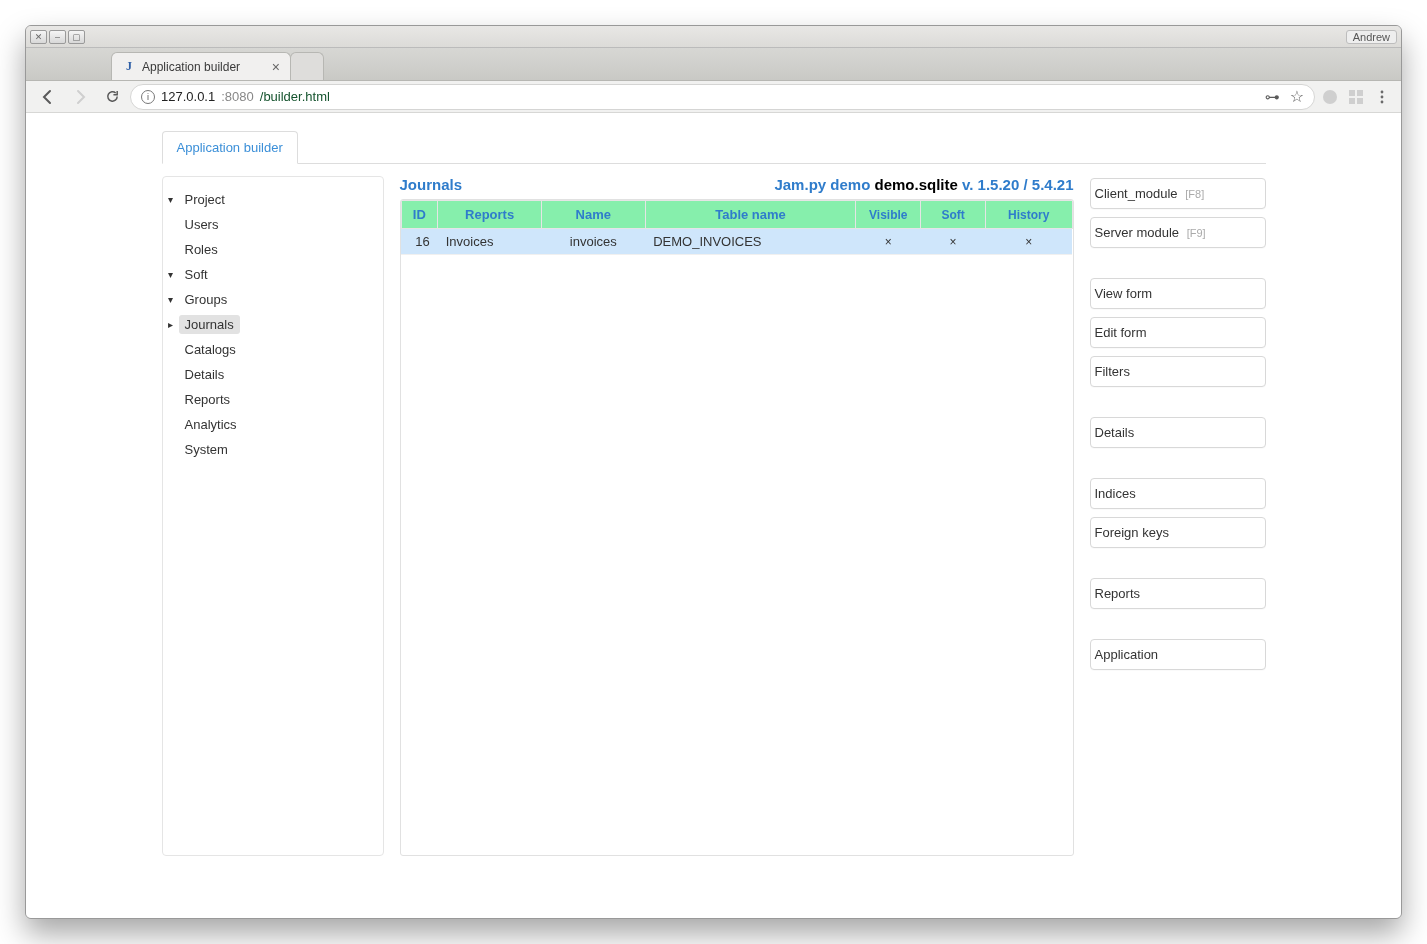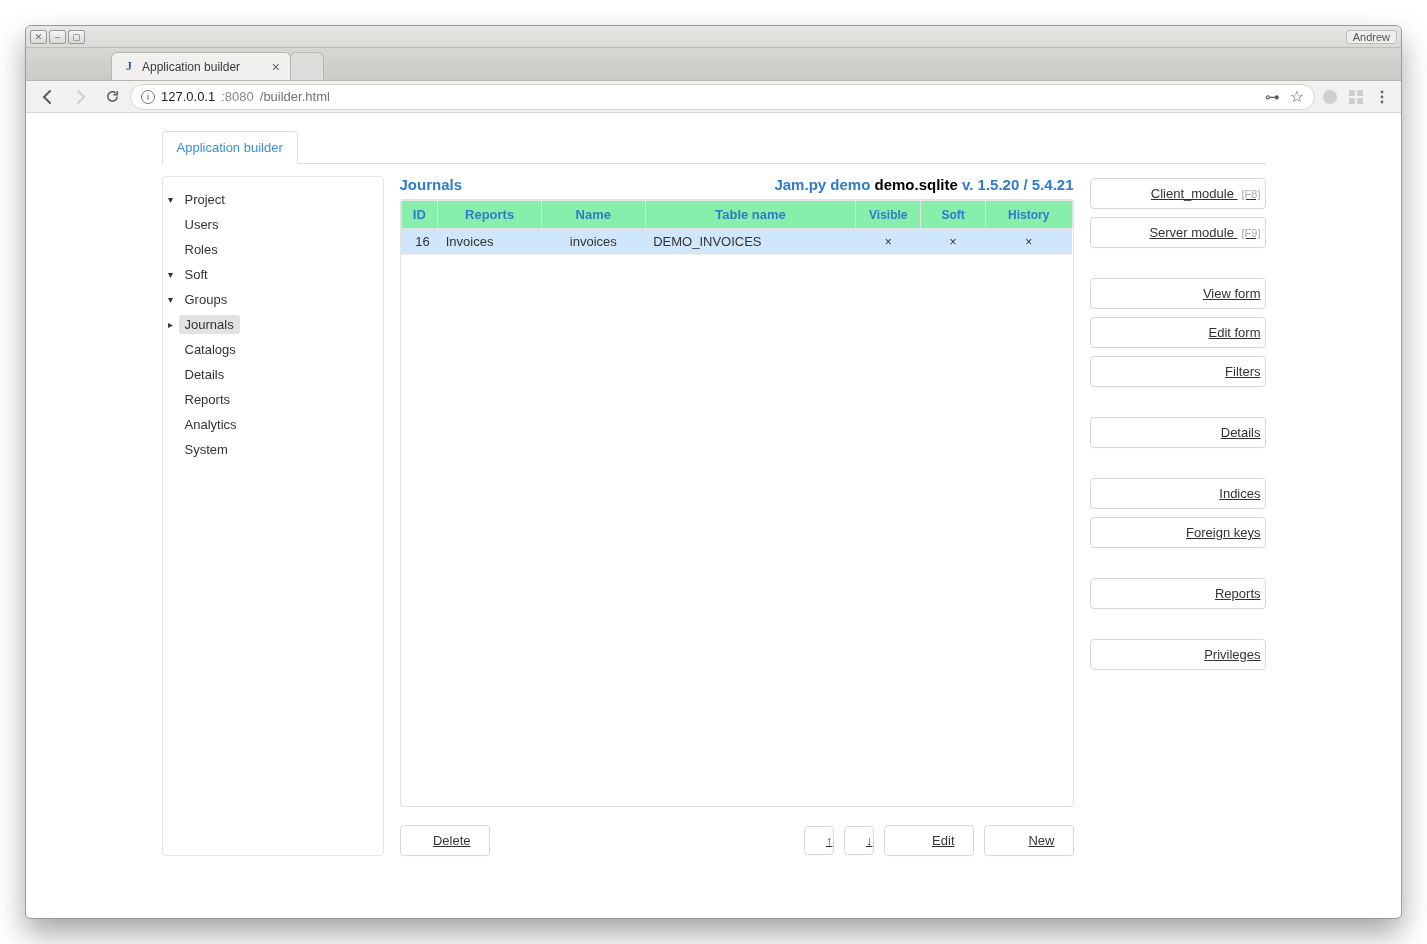--- a/index.html
+++ b/index.html
@@ -155,21 +155,21 @@
     border: 1px solid #777;
     border-radius: 50%;
     display: inline-flex;
     align-items: center;
     justify-content: center;
     font-size: 9px;
     color: #555;
   }
   .omnibox .url-host { color: #222; }
   .omnibox .url-port { color: #888; }
-  .omnibox .url-path { color: #737373; }
+  .omnibox .url-path { color: #14532d; }
   .omni-right { margin-left:auto; display:flex; align-items:center; gap:10px; color:#5a5a5a; }
   .toolbar-icon {
     width: 22px; height: 22px;
     display: inline-flex;
     align-items: center;
     justify-content: center;
     color: #7a7a7a;
     cursor: pointer;
   }
 
@@ -294,23 +294,22 @@
     align-items: center;
   }
   .btn {
     border: 1px solid #d8d8d8;
     background: #fff;
     border-radius: 4px;
     padding: 7px 18px;
     font-size: 13px;
     color: #333;
     cursor: pointer;
-    text-align: right;
+    text-align: left;
     box-shadow: 0 1px 0 rgba(0,0,0,0.02);
-    text-decoration: underline;
   }
   .btn.square { padding: 6px 0; width: 30px; }
 
   .right-panel {
     width: 176px;
     display: flex;
     flex-direction: column;
     gap: 8px;
     padding-top: 2px;
   }
@@ -480,28 +479,20 @@
                     <td class="col-name">invoices</td>
                     <td class="col-tablename">DEMO_INVOICES</td>
                     <td class="col-flag">×</td>
                     <td class="col-flag">×</td>
                     <td class="col-flag">×</td>
                   </tr>
                 </tbody>
               </table>
             </div>
 
-            <div class="bottom-bar">
-              <button class="btn" style="width:90px">Delete</button>
-              <span style="flex:1"></span>
-              <button class="btn square">↑</button>
-              <button class="btn square">↓</button>
-              <button class="btn" style="width:90px">Edit</button>
-              <button class="btn" style="width:90px">New</button>
-            </div>
           </div>
 
           <div class="right-panel">
             <button class="btn">
               <span>Client_module</span>
               <span class="hint">[F8]</span>
             </button>
             <button class="btn">
               <span>Server module</span>
               <span class="hint">[F9]</span>
@@ -511,20 +502,20 @@
             <button class="btn">Edit form</button>
             <button class="btn">Filters</button>
             <div class="group-gap"></div>
             <button class="btn">Details</button>
             <div class="group-gap"></div>
             <button class="btn">Indices</button>
             <button class="btn">Foreign keys</button>
             <div class="group-gap"></div>
             <button class="btn">Reports</button>
             <div class="group-gap"></div>
-            <button class="btn">Privileges</button>
+            <button class="btn">Application</button>
           </div>
         </div>
 
       </div>
     </div>
   </div>
 </div>
 
 </body></html>

